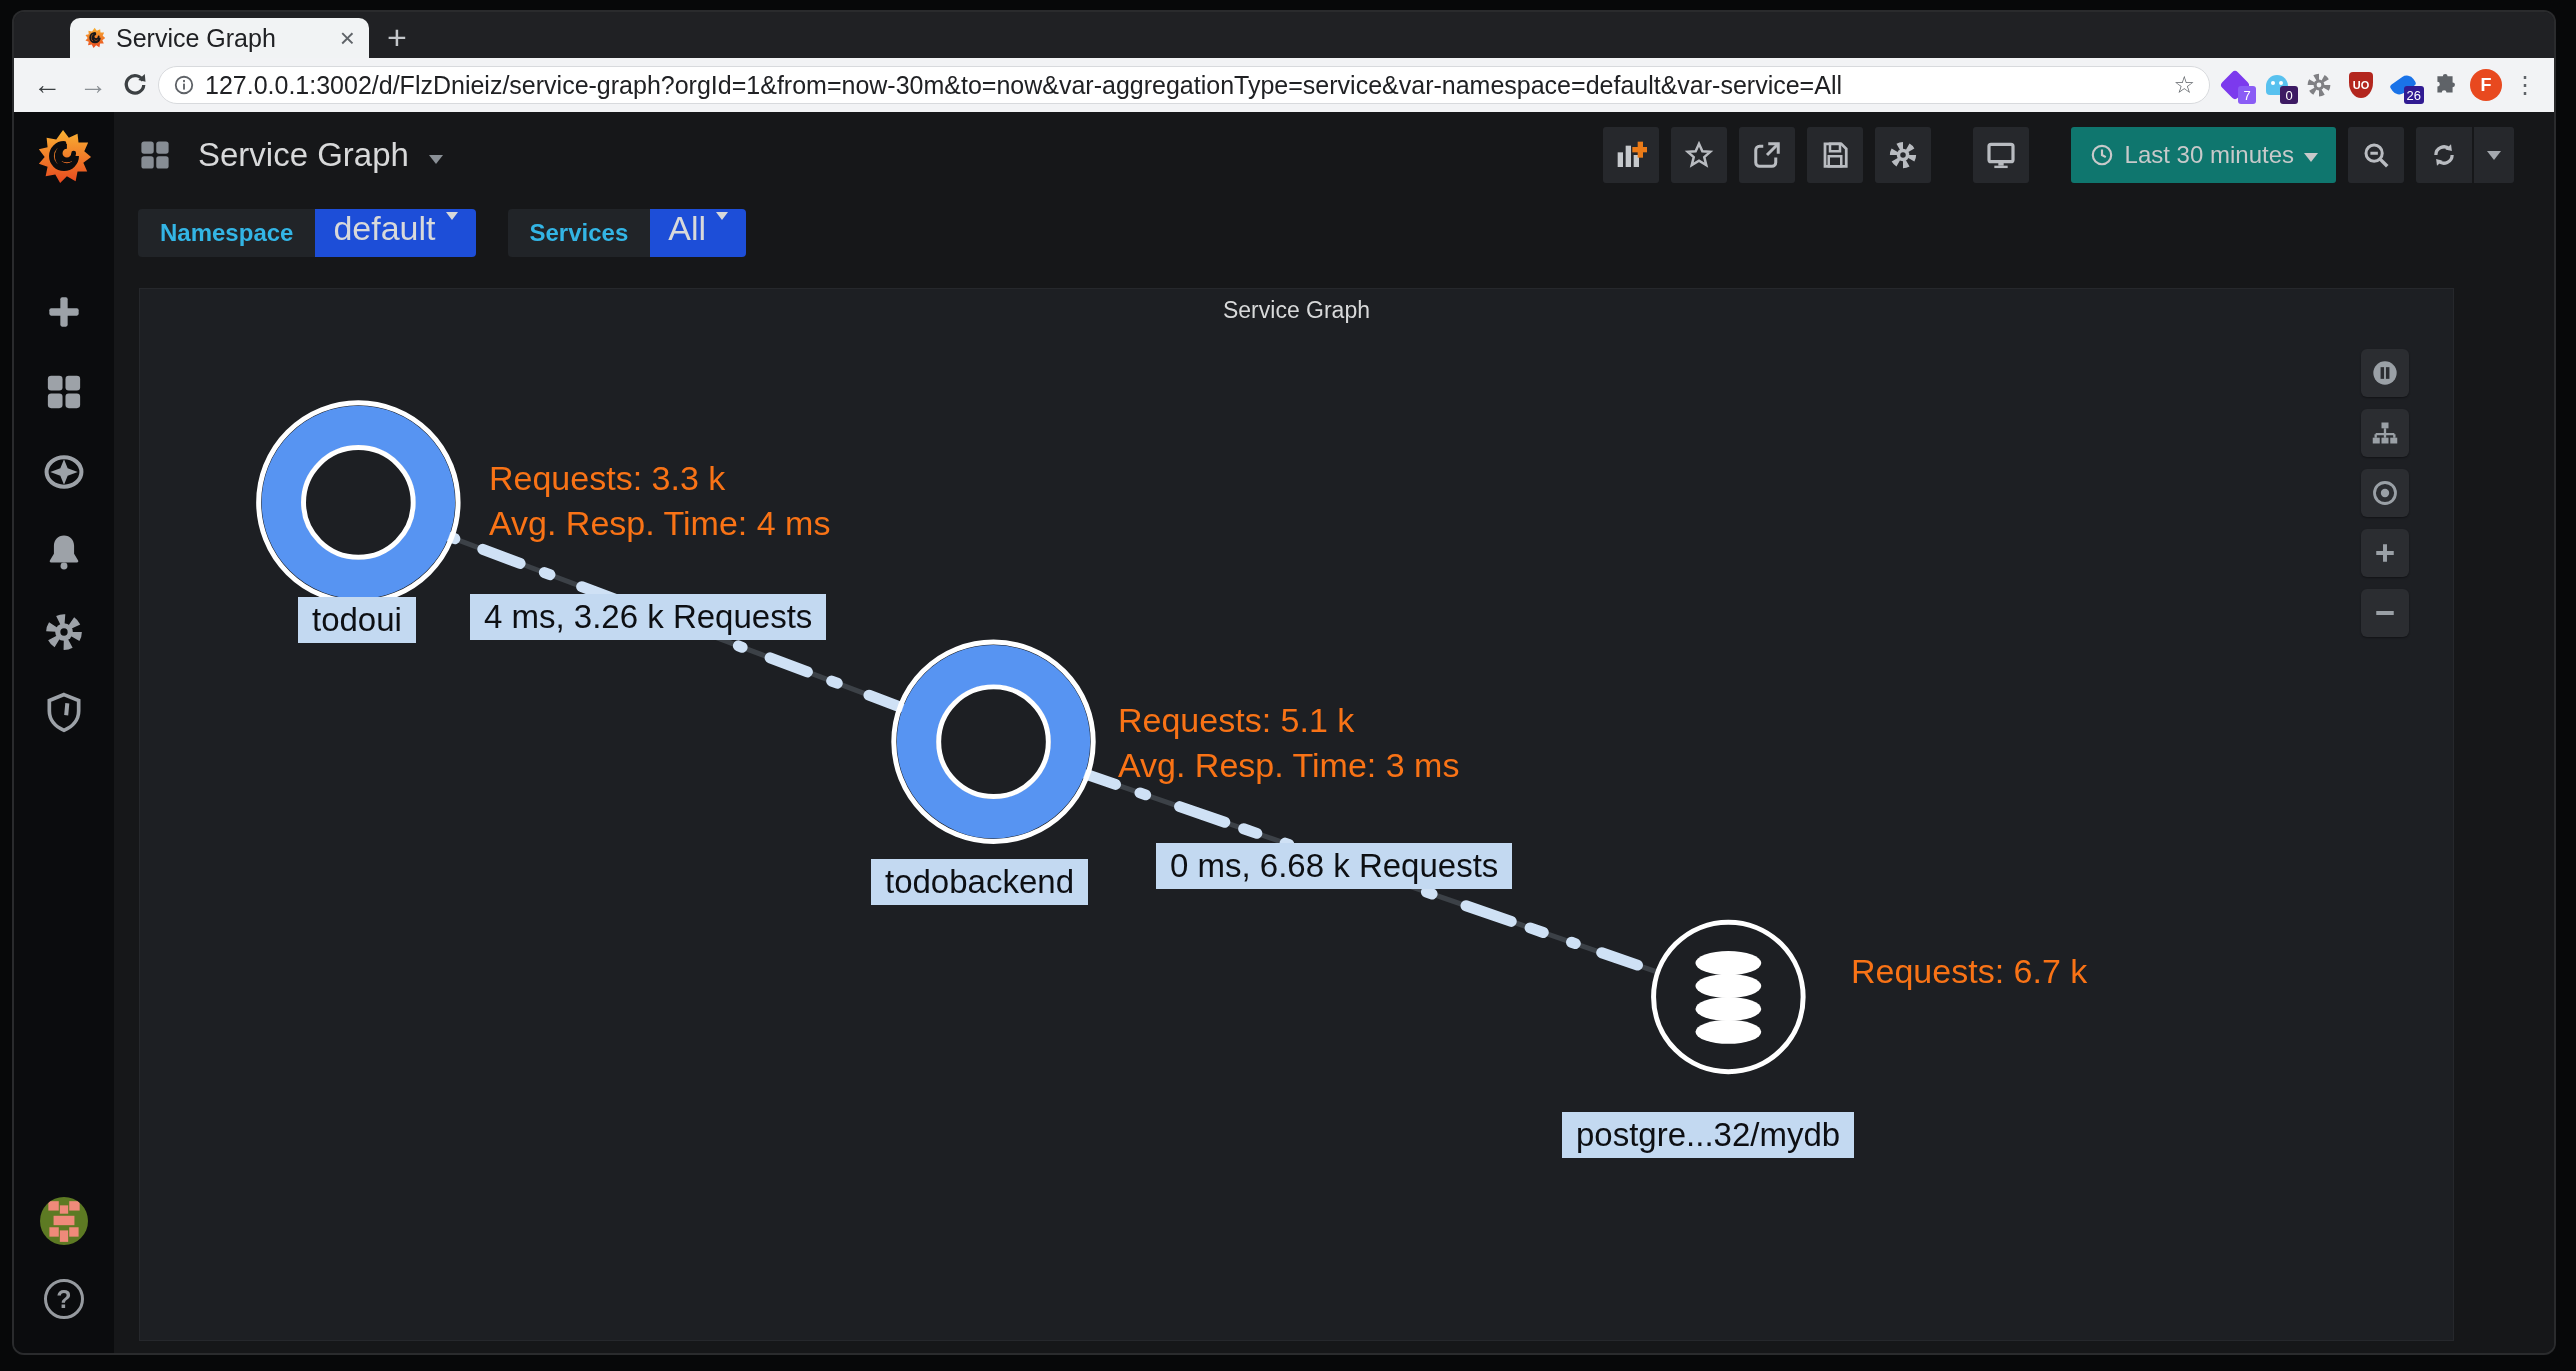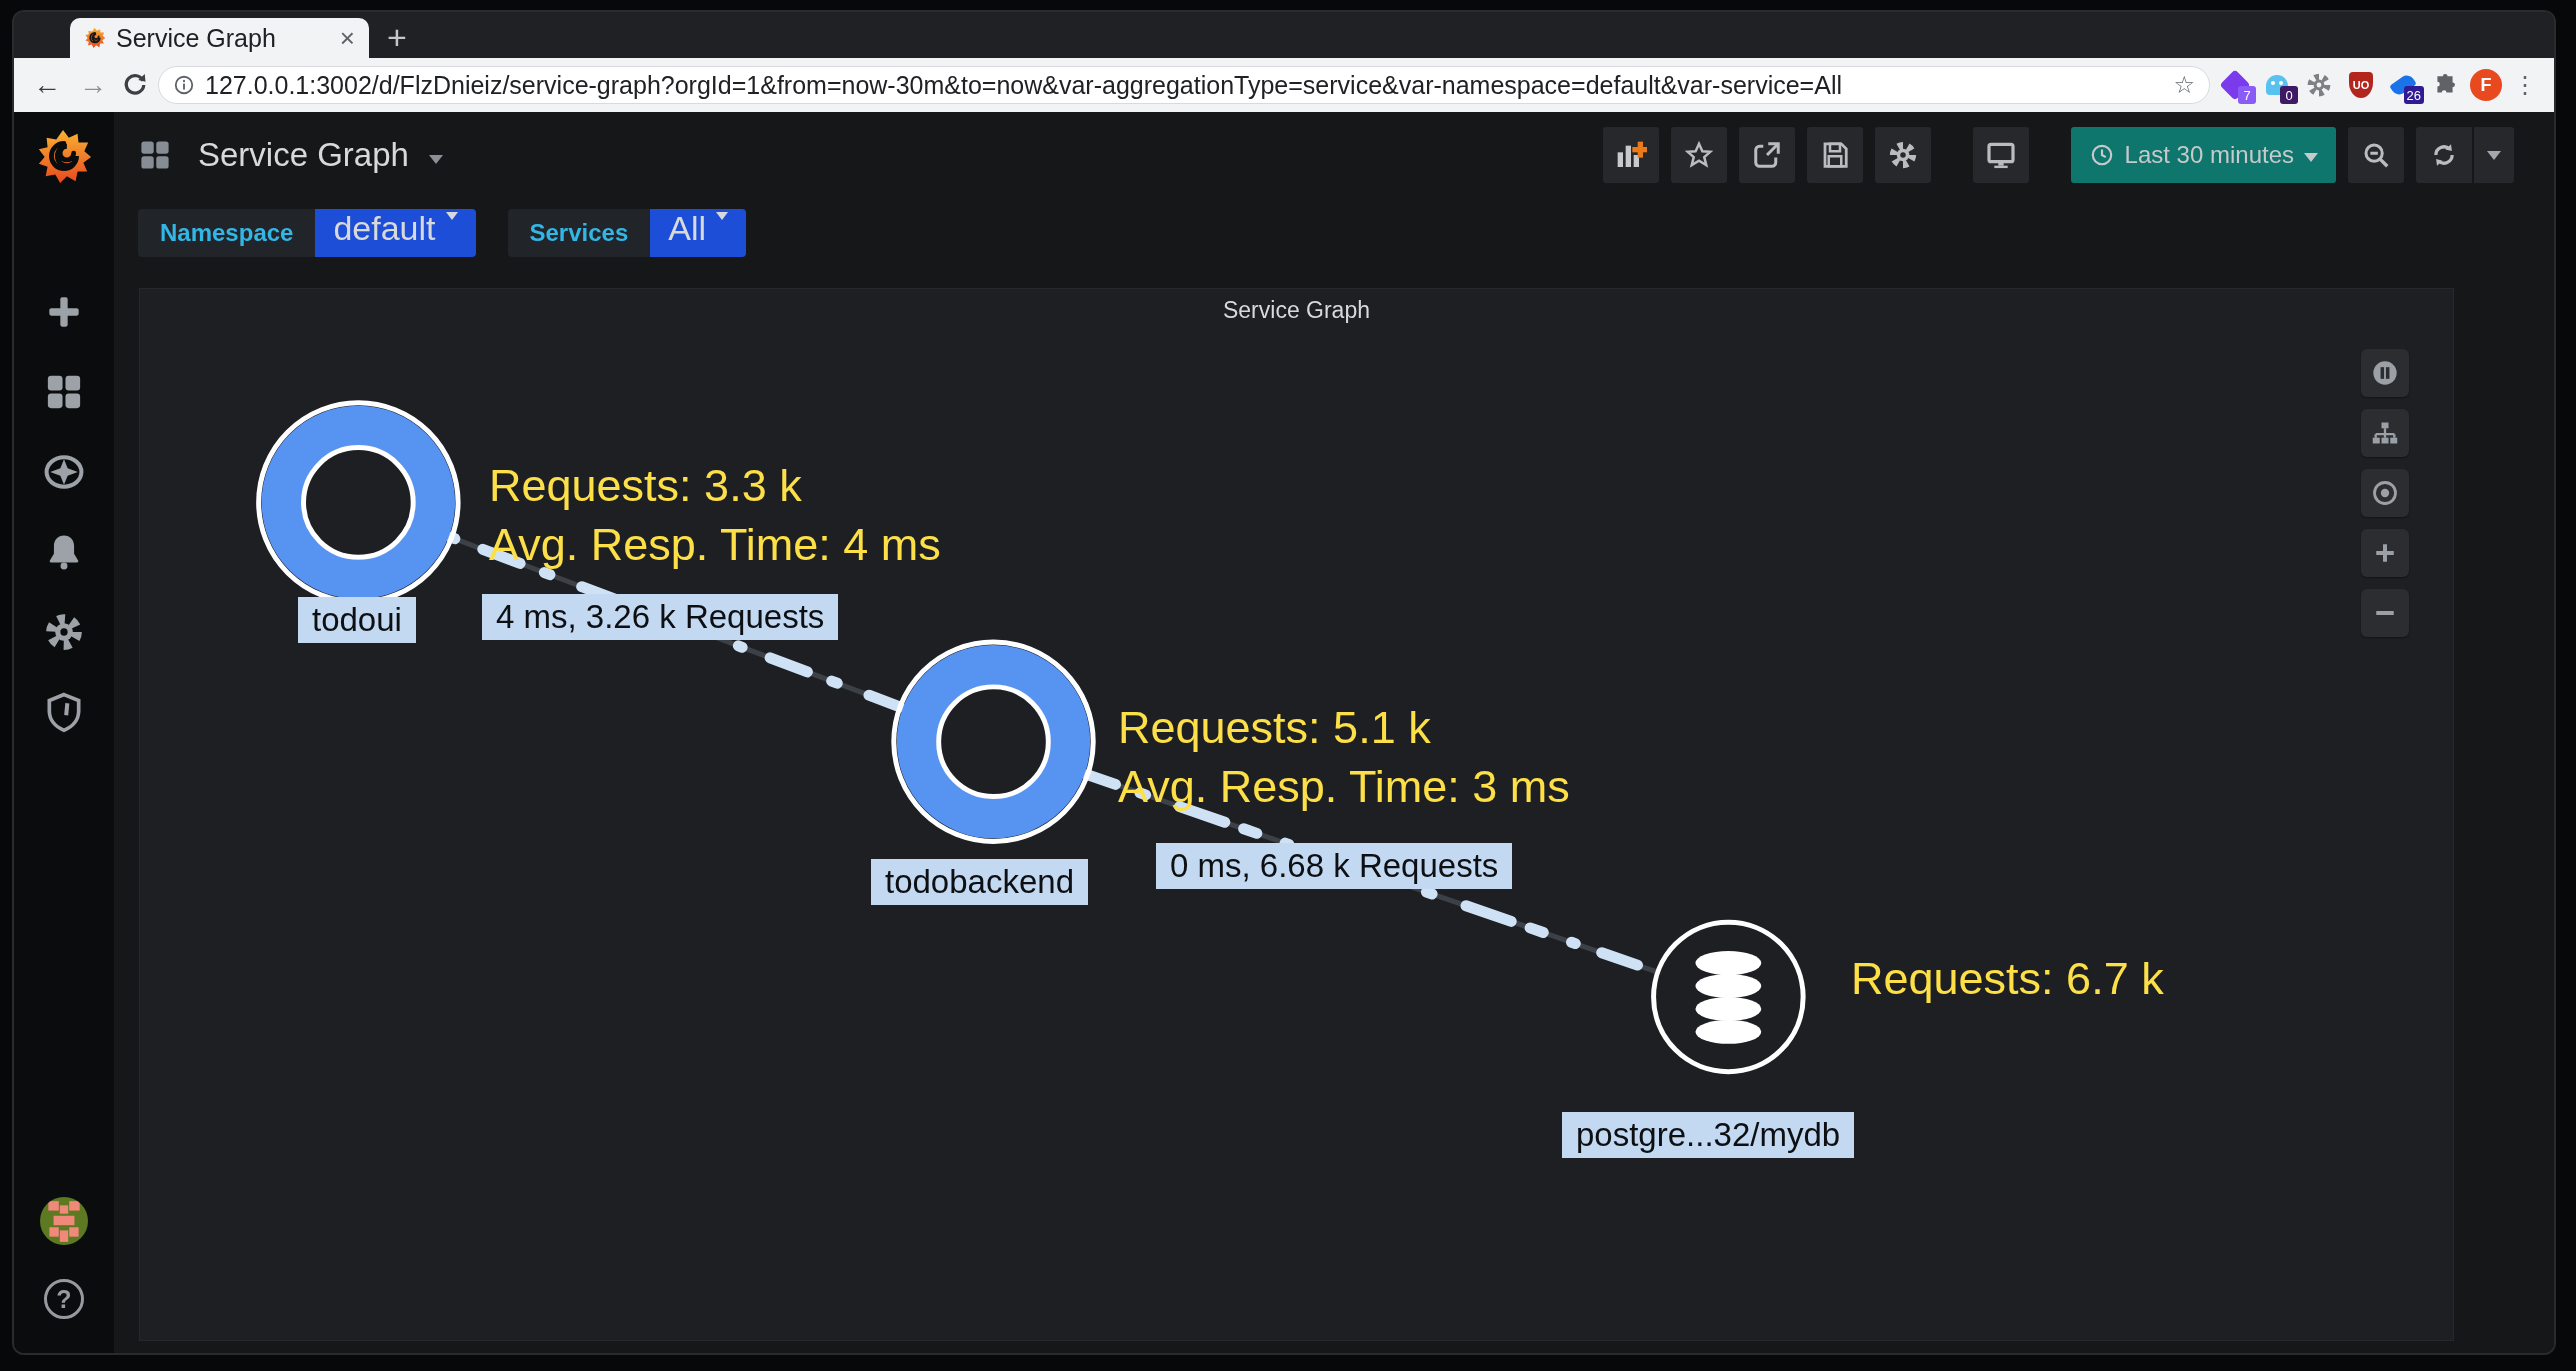--- a/index.html
+++ b/index.html
@@ -68,21 +68,21 @@
     gap:10px;padding:0 18px}
   .varg-value .caret{border-top-color:#d8d9da;border-left-width:6px;border-right-width:6px;
     border-top-width:8px;margin-top:3px}
   
   .panel{flex:1;margin:28px 100px 12px 25px;background:#1d1f23;border:1px solid #26282c;
     position:relative;overflow:hidden}
   .panel-title{position:absolute;top:8px;left:0;right:0;text-align:center;color:#d8d9da;
     font-size:23px;font-weight:500}
   .graph-svg{position:absolute;left:0;top:0}
   .g-abs{position:absolute;white-space:nowrap}
-  .g-metrics{color:#fde047;font-size:45px;line-height:1.32}
+  .g-metrics{color:#f97316;font-size:34px;line-height:1.32}
   .g-label{background:#c3d9f1;color:#0d0f13;font-size:33px;padding:4px 14px}
   .gctrl{position:absolute;right:44px;top:60px;display:flex;flex-direction:column;gap:12px}
   .gctrl-btn{width:48px;height:48px;background:#2b2d31;border-radius:6px;display:flex;
     align-items:center;justify-content:center;color:#9aa0a6;box-shadow:0 1px 2px rgba(0,0,0,.4)}
 </style>
 </head>
 <body>
 
 <div class="window">
 
@@ -373,21 +373,21 @@
           <div>Avg. Resp. Time: 4 ms</div>
         </div>
         <div class="g-abs g-metrics" style="left:978px;top:409px">
           <div>Requests: 5.1 k</div>
           <div>Avg. Resp. Time: 3 ms</div>
         </div>
         <div class="g-abs g-metrics" style="left:1711px;top:660px">
           <div>Requests: 6.7 k</div>
         </div>
 
-        <div class="g-abs g-label" style="left:342px;top:305px">4 ms, 3.26 k Requests</div>
+        <div class="g-abs g-label" style="left:330px;top:305px">4 ms, 3.26 k Requests</div>
         <div class="g-abs g-label" style="left:1016px;top:554px">0 ms, 6.68 k Requests</div>
 
         <div class="g-abs g-label" style="left:158px;top:308px">todoui</div>
         <div class="g-abs g-label" style="left:731px;top:570px">todobackend</div>
         <div class="g-abs g-label" style="left:1422px;top:823px">postgre...32/mydb</div>
 
         <div class="gctrl">
           <div class="gctrl-btn">
             <svg width="28" height="28" viewBox="0 0 24 24">
               <circle cx="12" cy="12" r="10" fill="#9aa0a6"></circle>

